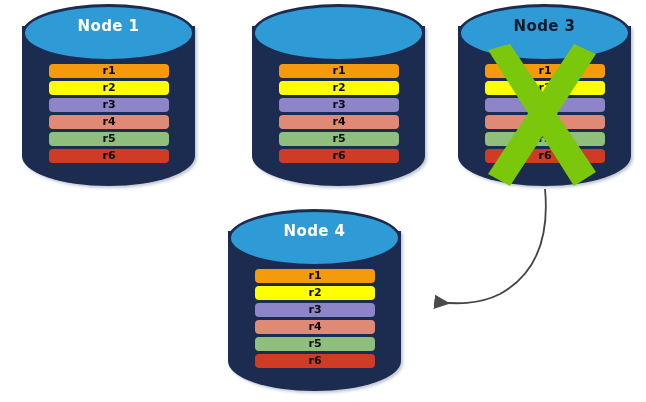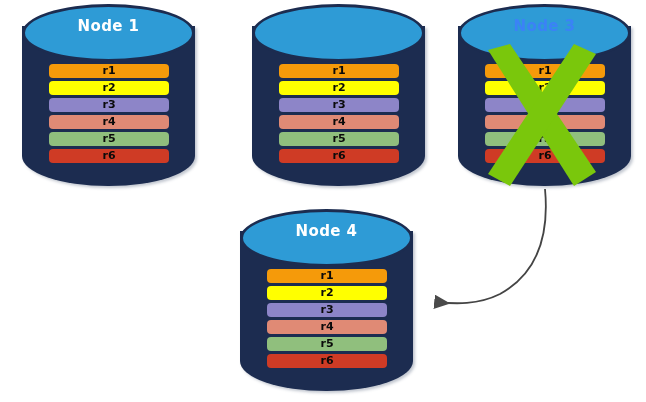--- a/index.html
+++ b/index.html
@@ -79,21 +79,21 @@
     font-weight: bold;
     color: #0a0a0a;
     line-height: 14px;
   }
   .row:last-child { margin-bottom: 12px; }
 
   
   #node-1 { left: 22px;  top: 4px; }
   #node-2 { left: 252px; top: 4px; }
   #node-3 { left: 458px; top: 4px; }
-  #node-4 { left: 240px; top: 209px; padding-left: 44px; }
+  #node-4 { left: 228px; top: 209px; padding-left: 44px; }
 
   
   .x-mark {
     position: absolute;
     left: 30px;
     top: 40px;
     width: 108px;
     height: 142px;
     z-index: 6;
     pointer-events: none;
@@ -138,21 +138,21 @@
       <div class="row" style="background-color: rgb(141, 133, 200); color: rgb(10, 10, 10);">r3</div>
       <div class="row" style="background-color: rgb(224, 138, 117); color: rgb(10, 10, 10);">r4</div>
       <div class="row" style="background-color: rgb(144, 191, 125); color: rgb(10, 10, 10);">r5</div>
       <div class="row" style="background-color: rgb(207, 59, 37); color: rgb(10, 10, 10);">r6</div>
     </div>
   </div>
 
   <div class="node" id="node-3">
     <div class="cyl-body" style="background: rgb(28, 44, 80);"></div>
     <div class="cyl-top" style="background: rgb(46, 155, 214); border-color: rgb(28, 44, 80);"></div>
-    <div class="node-title" style="color: #3b82f6;">Node  3</div>
+    <div class="node-title" style="color: #0f172a;">Node  3</div>
     <div class="rows">
       <div class="row" style="background-color: rgb(245, 154, 10); color: rgb(10, 10, 10);">r1</div>
       <div class="row" style="background-color: rgb(255, 255, 0); color: rgb(10, 10, 10);">r2</div>
       <div class="row" style="background-color: rgb(141, 133, 200); color: rgb(10, 10, 10);">r3</div>
       <div class="row" style="background-color: rgb(224, 138, 117); color: rgb(10, 10, 10);">r4</div>
       <div class="row" style="background-color: rgb(144, 191, 125); color: rgb(10, 10, 10);">r5</div>
       <div class="row" style="background-color: rgb(207, 59, 37); color: rgb(10, 10, 10);">r6</div>
     </div>
     <svg class="x-mark" viewBox="0 0 108 142">
       <polygon id="x-stroke-a" points="0,6 22,0 108,128 86,142" fill="#7ac70c"></polygon>

